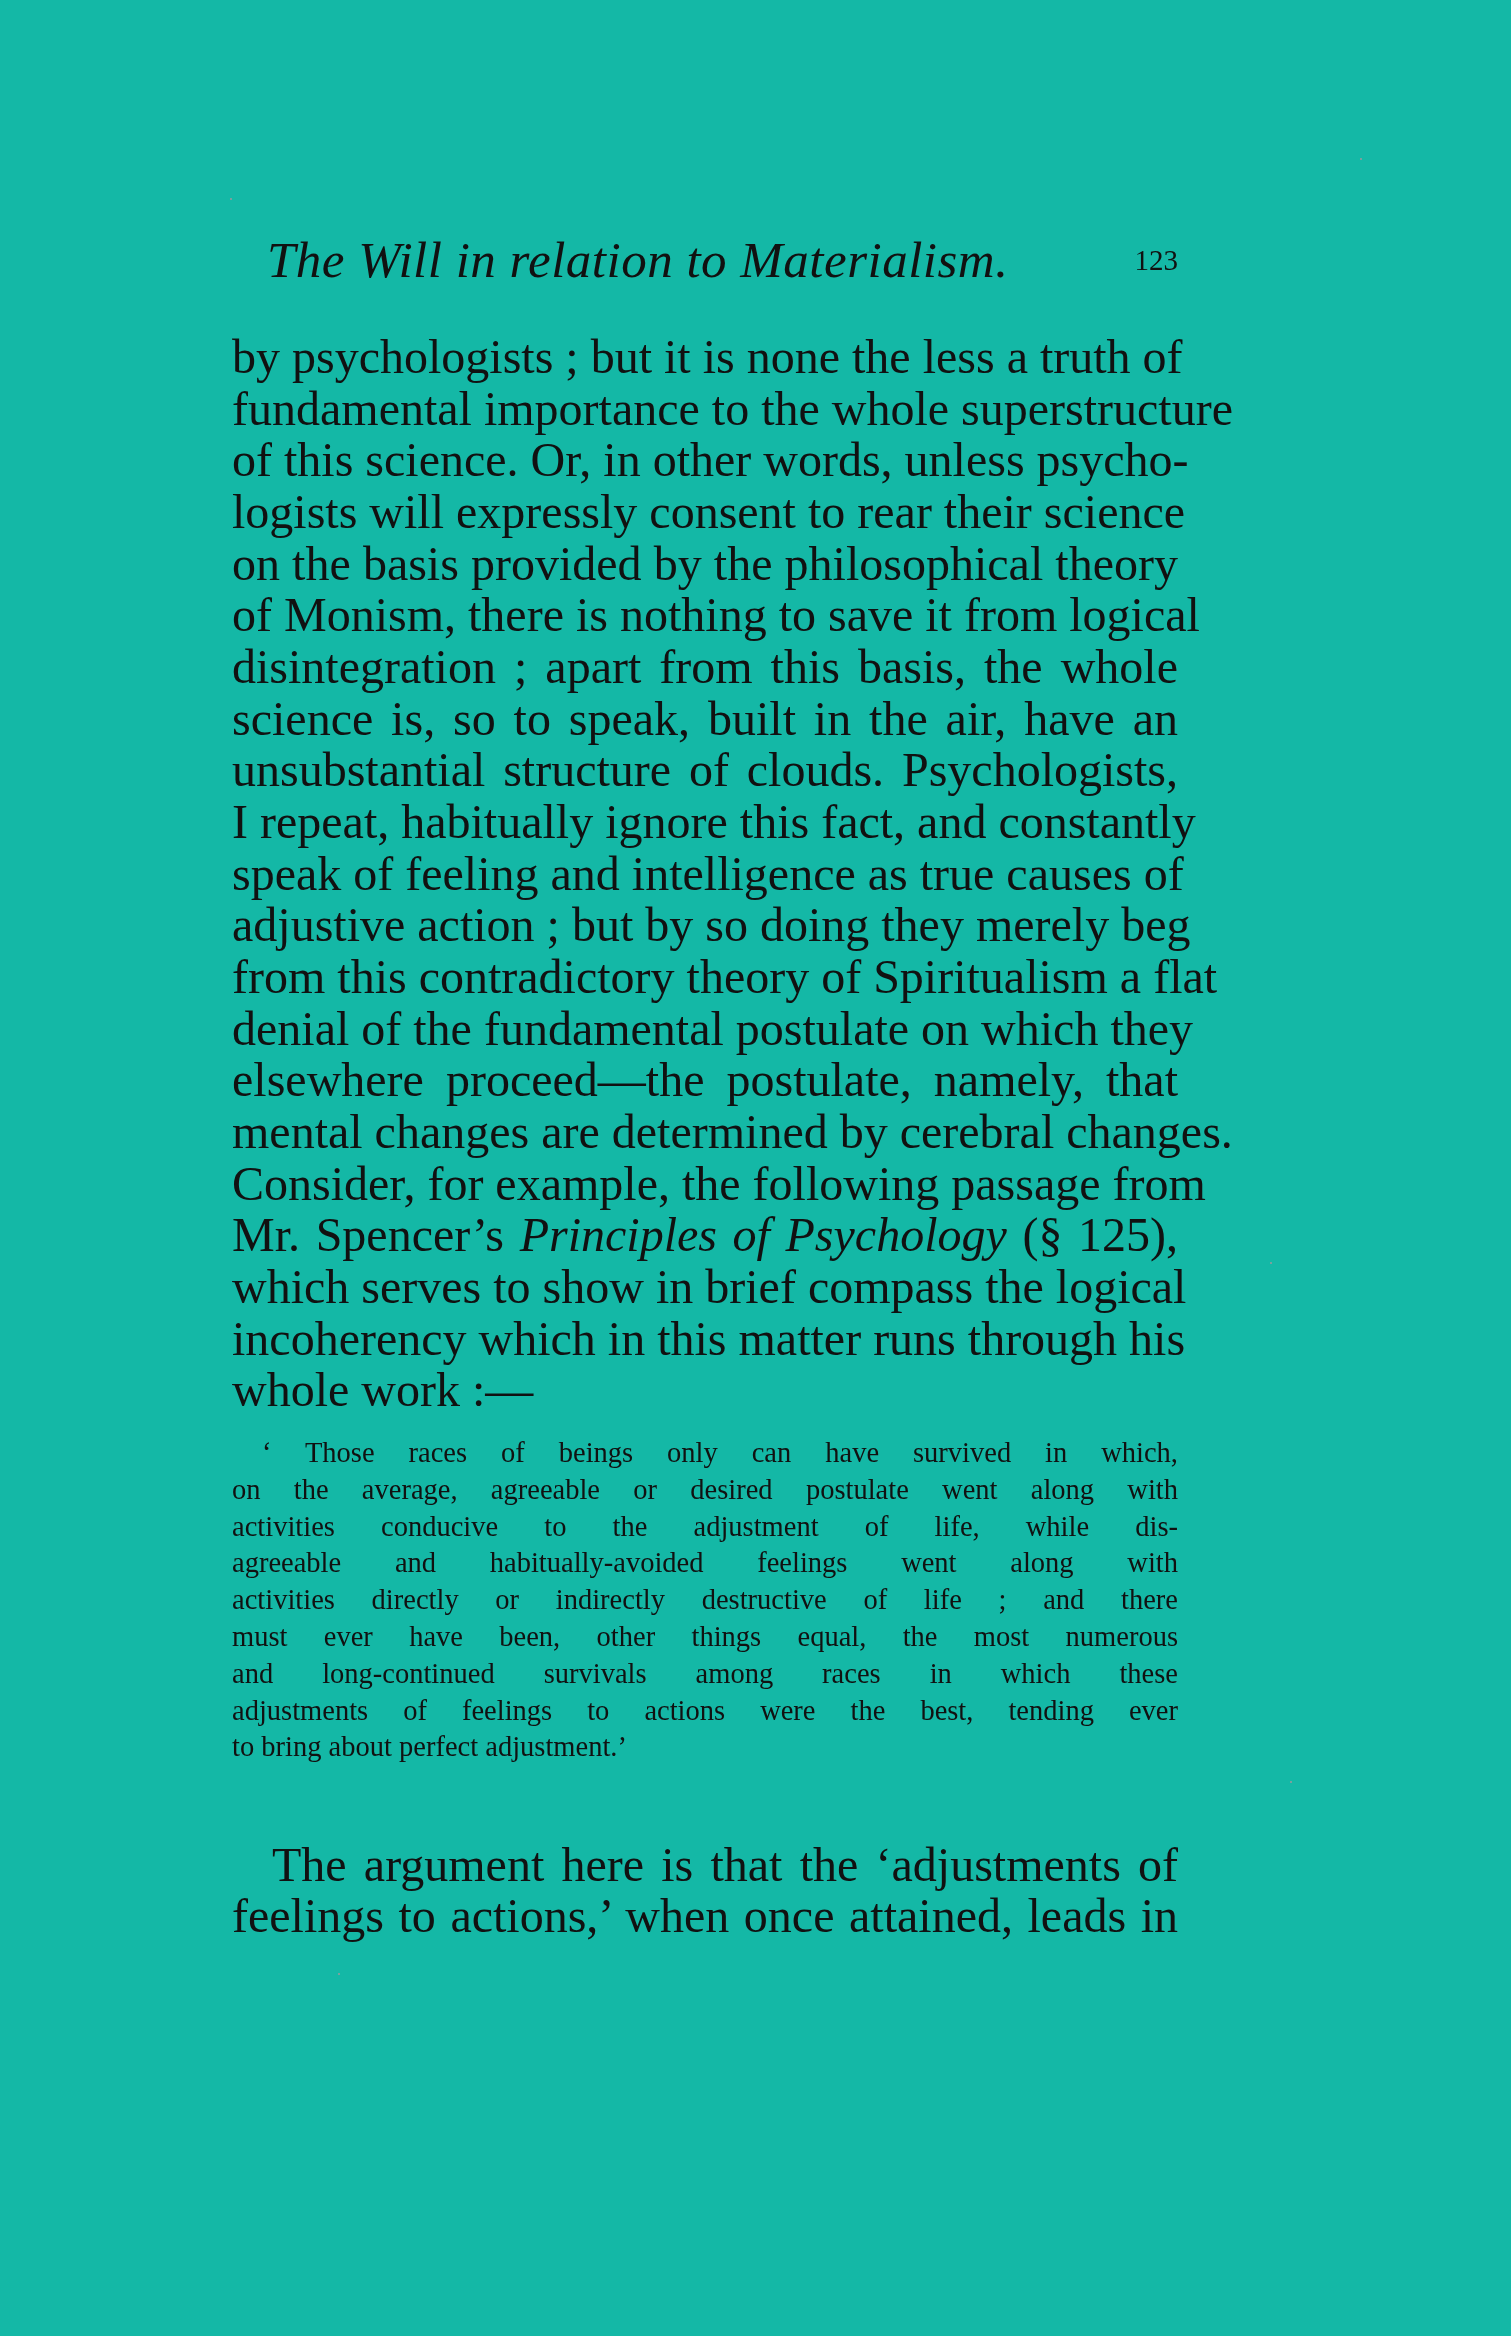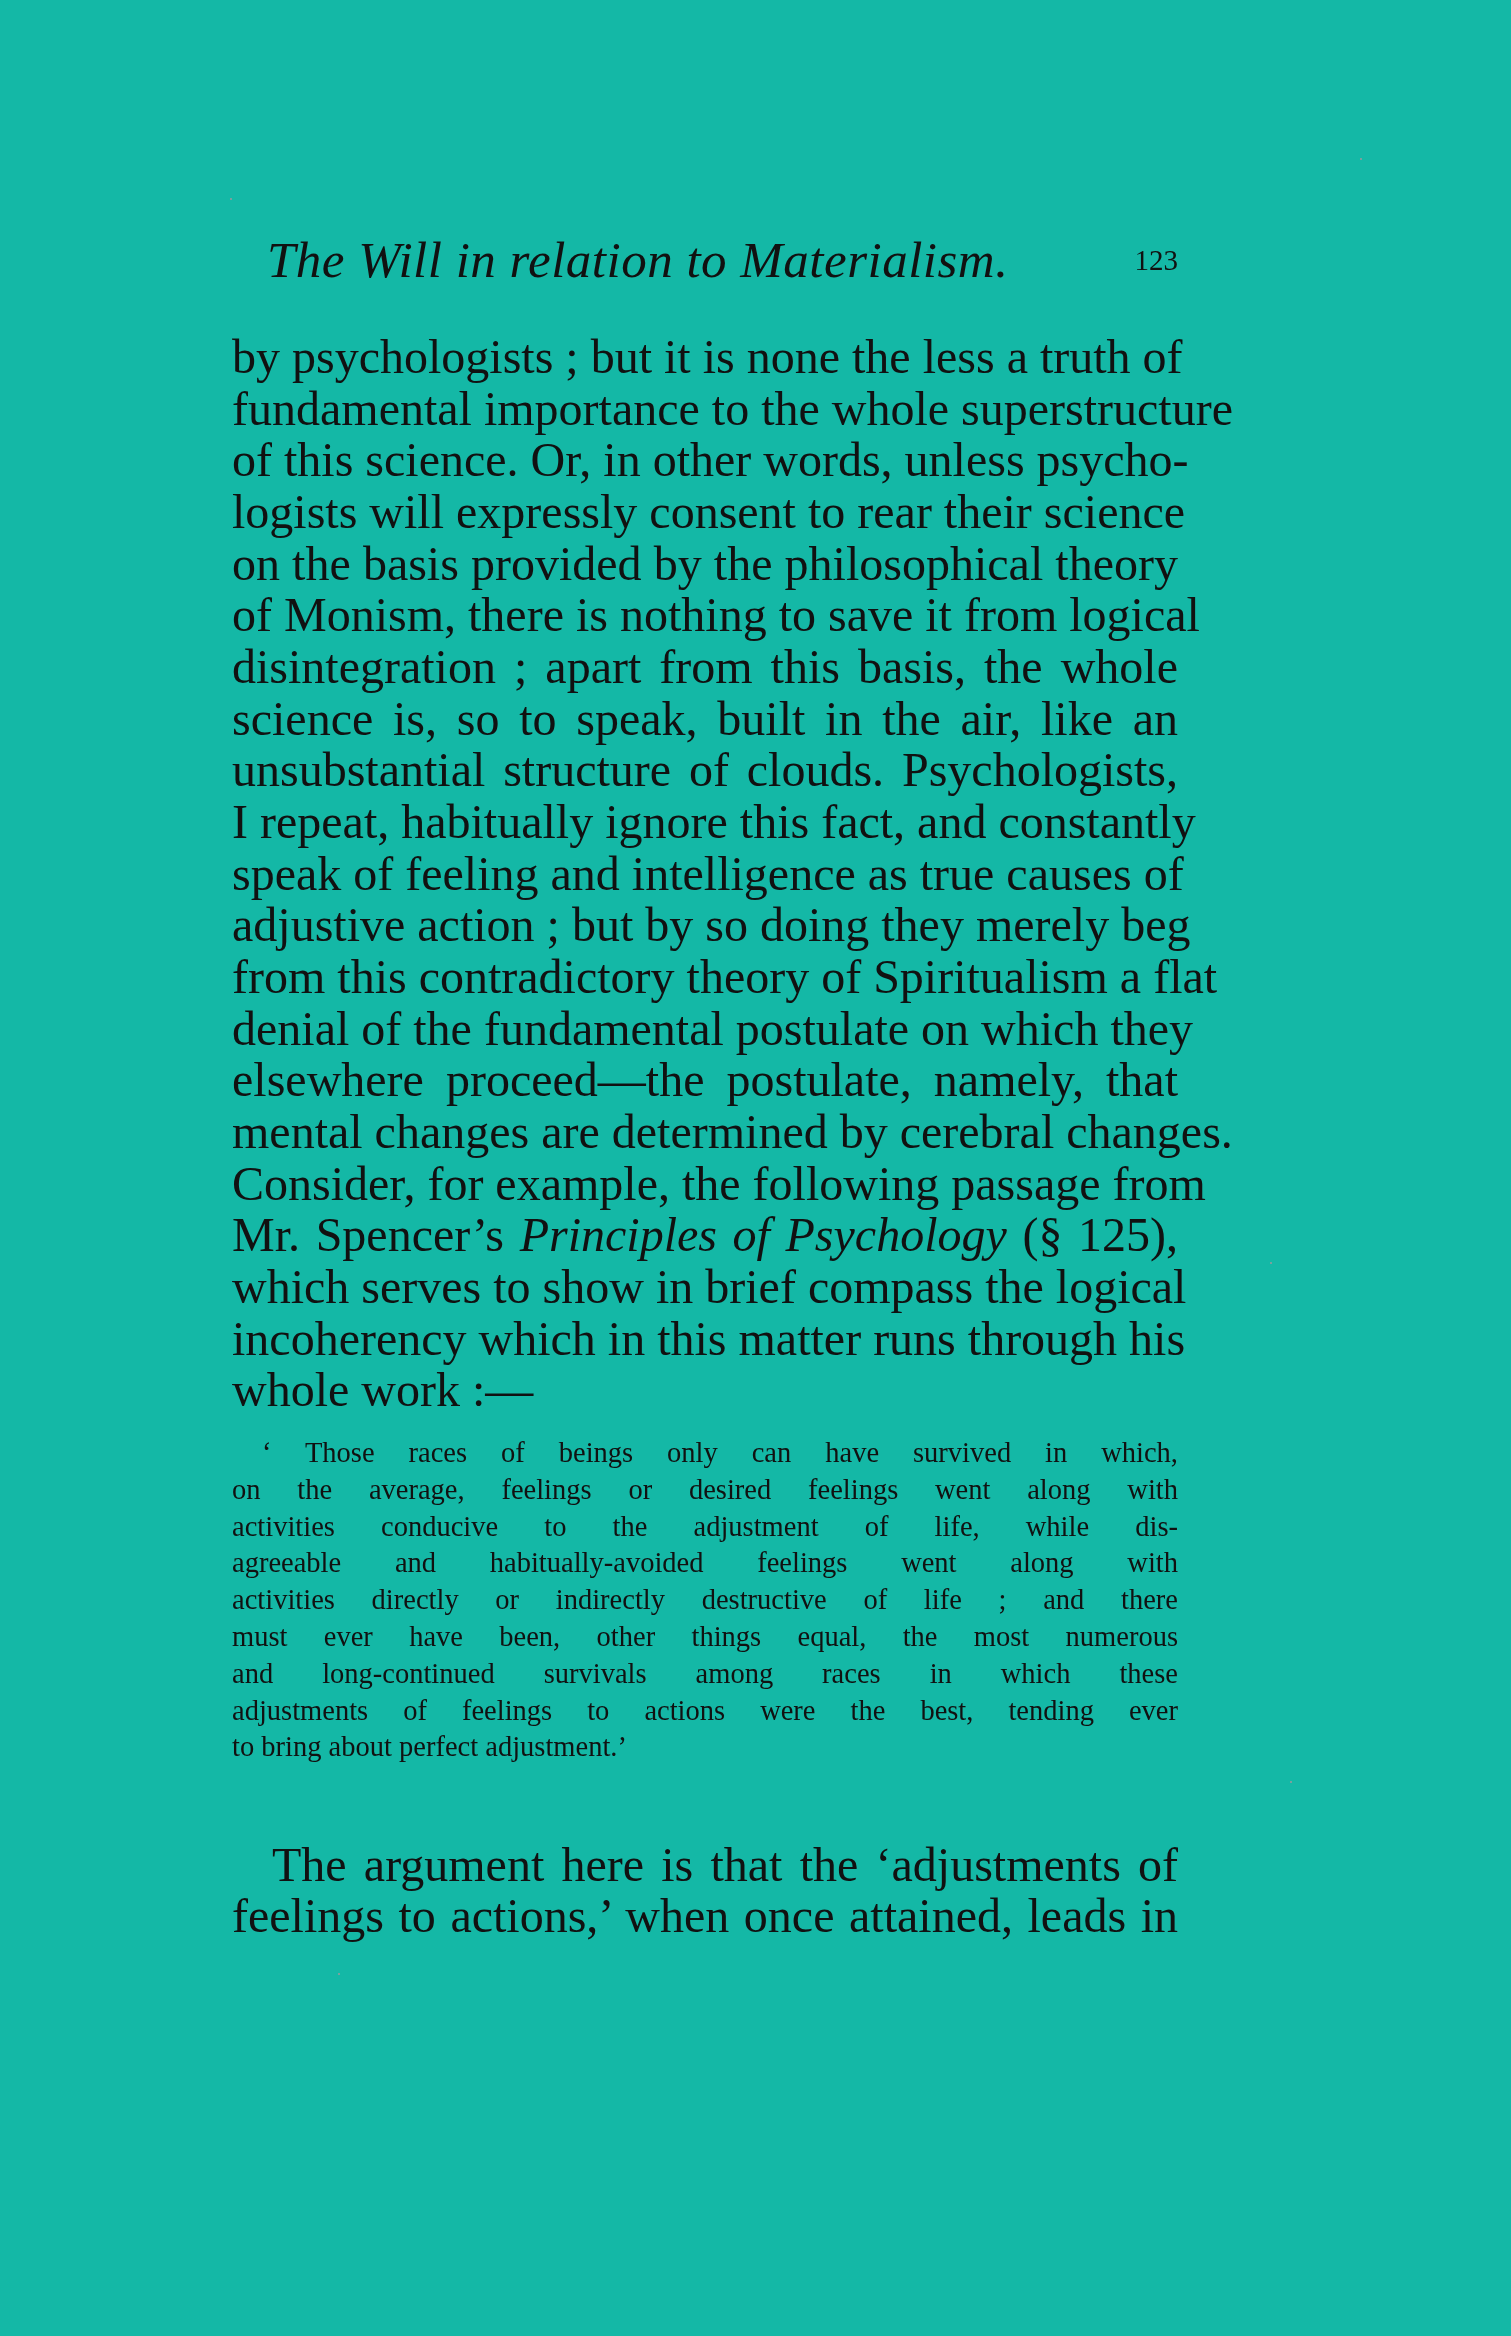--- a/index.html
+++ b/index.html
@@ -30,39 +30,39 @@
     <span class="pageno">123</span>
   </div>
 
   <div class="line body-line" style="top:331px">by psychologists ; but it is none the less a truth of</div>
   <div class="line body-line" style="top:383px">fundamental importance to the whole superstructure</div>
   <div class="line body-line" style="top:434px">of this science.  Or, in other words, unless psycho-</div>
   <div class="line body-line" style="top:486px">logists will expressly consent to rear their science</div>
   <div class="line body-line" style="top:538px">on the basis provided by the philosophical theory</div>
   <div class="line body-line" style="top:589px">of Monism, there is nothing to save it from logical</div>
   <div class="line body-line" style="top:641px">disintegration ; apart from this basis, the whole</div>
-  <div class="line body-line" style="top:693px">science is, so to speak, built in the air, like an</div>
+  <div class="line body-line" style="top:693px">science is, so to speak, built in the air, have an</div>
   <div class="line body-line" style="top:744px">unsubstantial structure of clouds.  Psychologists,</div>
   <div class="line body-line" style="top:796px">I repeat, habitually ignore this fact, and constantly</div>
   <div class="line body-line" style="top:848px">speak of feeling and intelligence as true causes of</div>
   <div class="line body-line" style="top:899px">adjustive action ; but by so doing they merely beg</div>
   <div class="line body-line" style="top:951px">from this contradictory theory of Spiritualism a flat</div>
   <div class="line body-line" style="top:1003px">denial of the fundamental postulate on which they</div>
   <div class="line body-line" style="top:1054px">elsewhere proceed—the postulate, namely, that</div>
   <div class="line body-line" style="top:1106px">mental changes are determined by cerebral changes.</div>
   <div class="line body-line" style="top:1158px">Consider, for example, the following passage from</div>
 
   <div class="line body-line" style="top:1209px"><span>Mr. Spencer’s</span> <span class="ital">Principles of Psychology</span> <span>(§ 125),</span></div>
 
   <div class="line body-line" style="top:1261px">which serves to show in brief compass the logical</div>
   <div class="line body-line" style="top:1313px">incoherency which in this matter runs through his</div>
   <div class="line body-line left-only" style="top:1364px">whole work :—</div>
 
   <div class="line quote-line indent-quote" style="top:1434px">‘ Those races of beings only can have survived in which,</div>
-  <div class="line quote-line" style="top:1471px">on the average, feelings or desired feelings went along with</div>
+  <div class="line quote-line" style="top:1471px">on the average, agreeable or desired postulate went along with</div>
   <div class="line quote-line" style="top:1508px">activities conducive to the adjustment of life, while dis-</div>
   <div class="line quote-line" style="top:1544px">agreeable and habitually-avoided feelings went along with</div>
   <div class="line quote-line" style="top:1581px">activities directly or indirectly destructive of life ;  and there</div>
   <div class="line quote-line" style="top:1618px">must ever have been, other things equal, the most numerous</div>
   <div class="line quote-line" style="top:1655px">and long-continued survivals among races in which these</div>
   <div class="line quote-line" style="top:1692px">adjustments of feelings to actions were the best, tending ever</div>
   <div class="line quote-line left-only" style="top:1728px">to bring about perfect adjustment.’</div>
 
   <div class="line body-line indent-para" style="top:1839px">The argument here is that the ‘adjustments of</div>
   <div class="line body-line" style="top:1890px">feelings to actions,’ when once attained, leads in</div>

